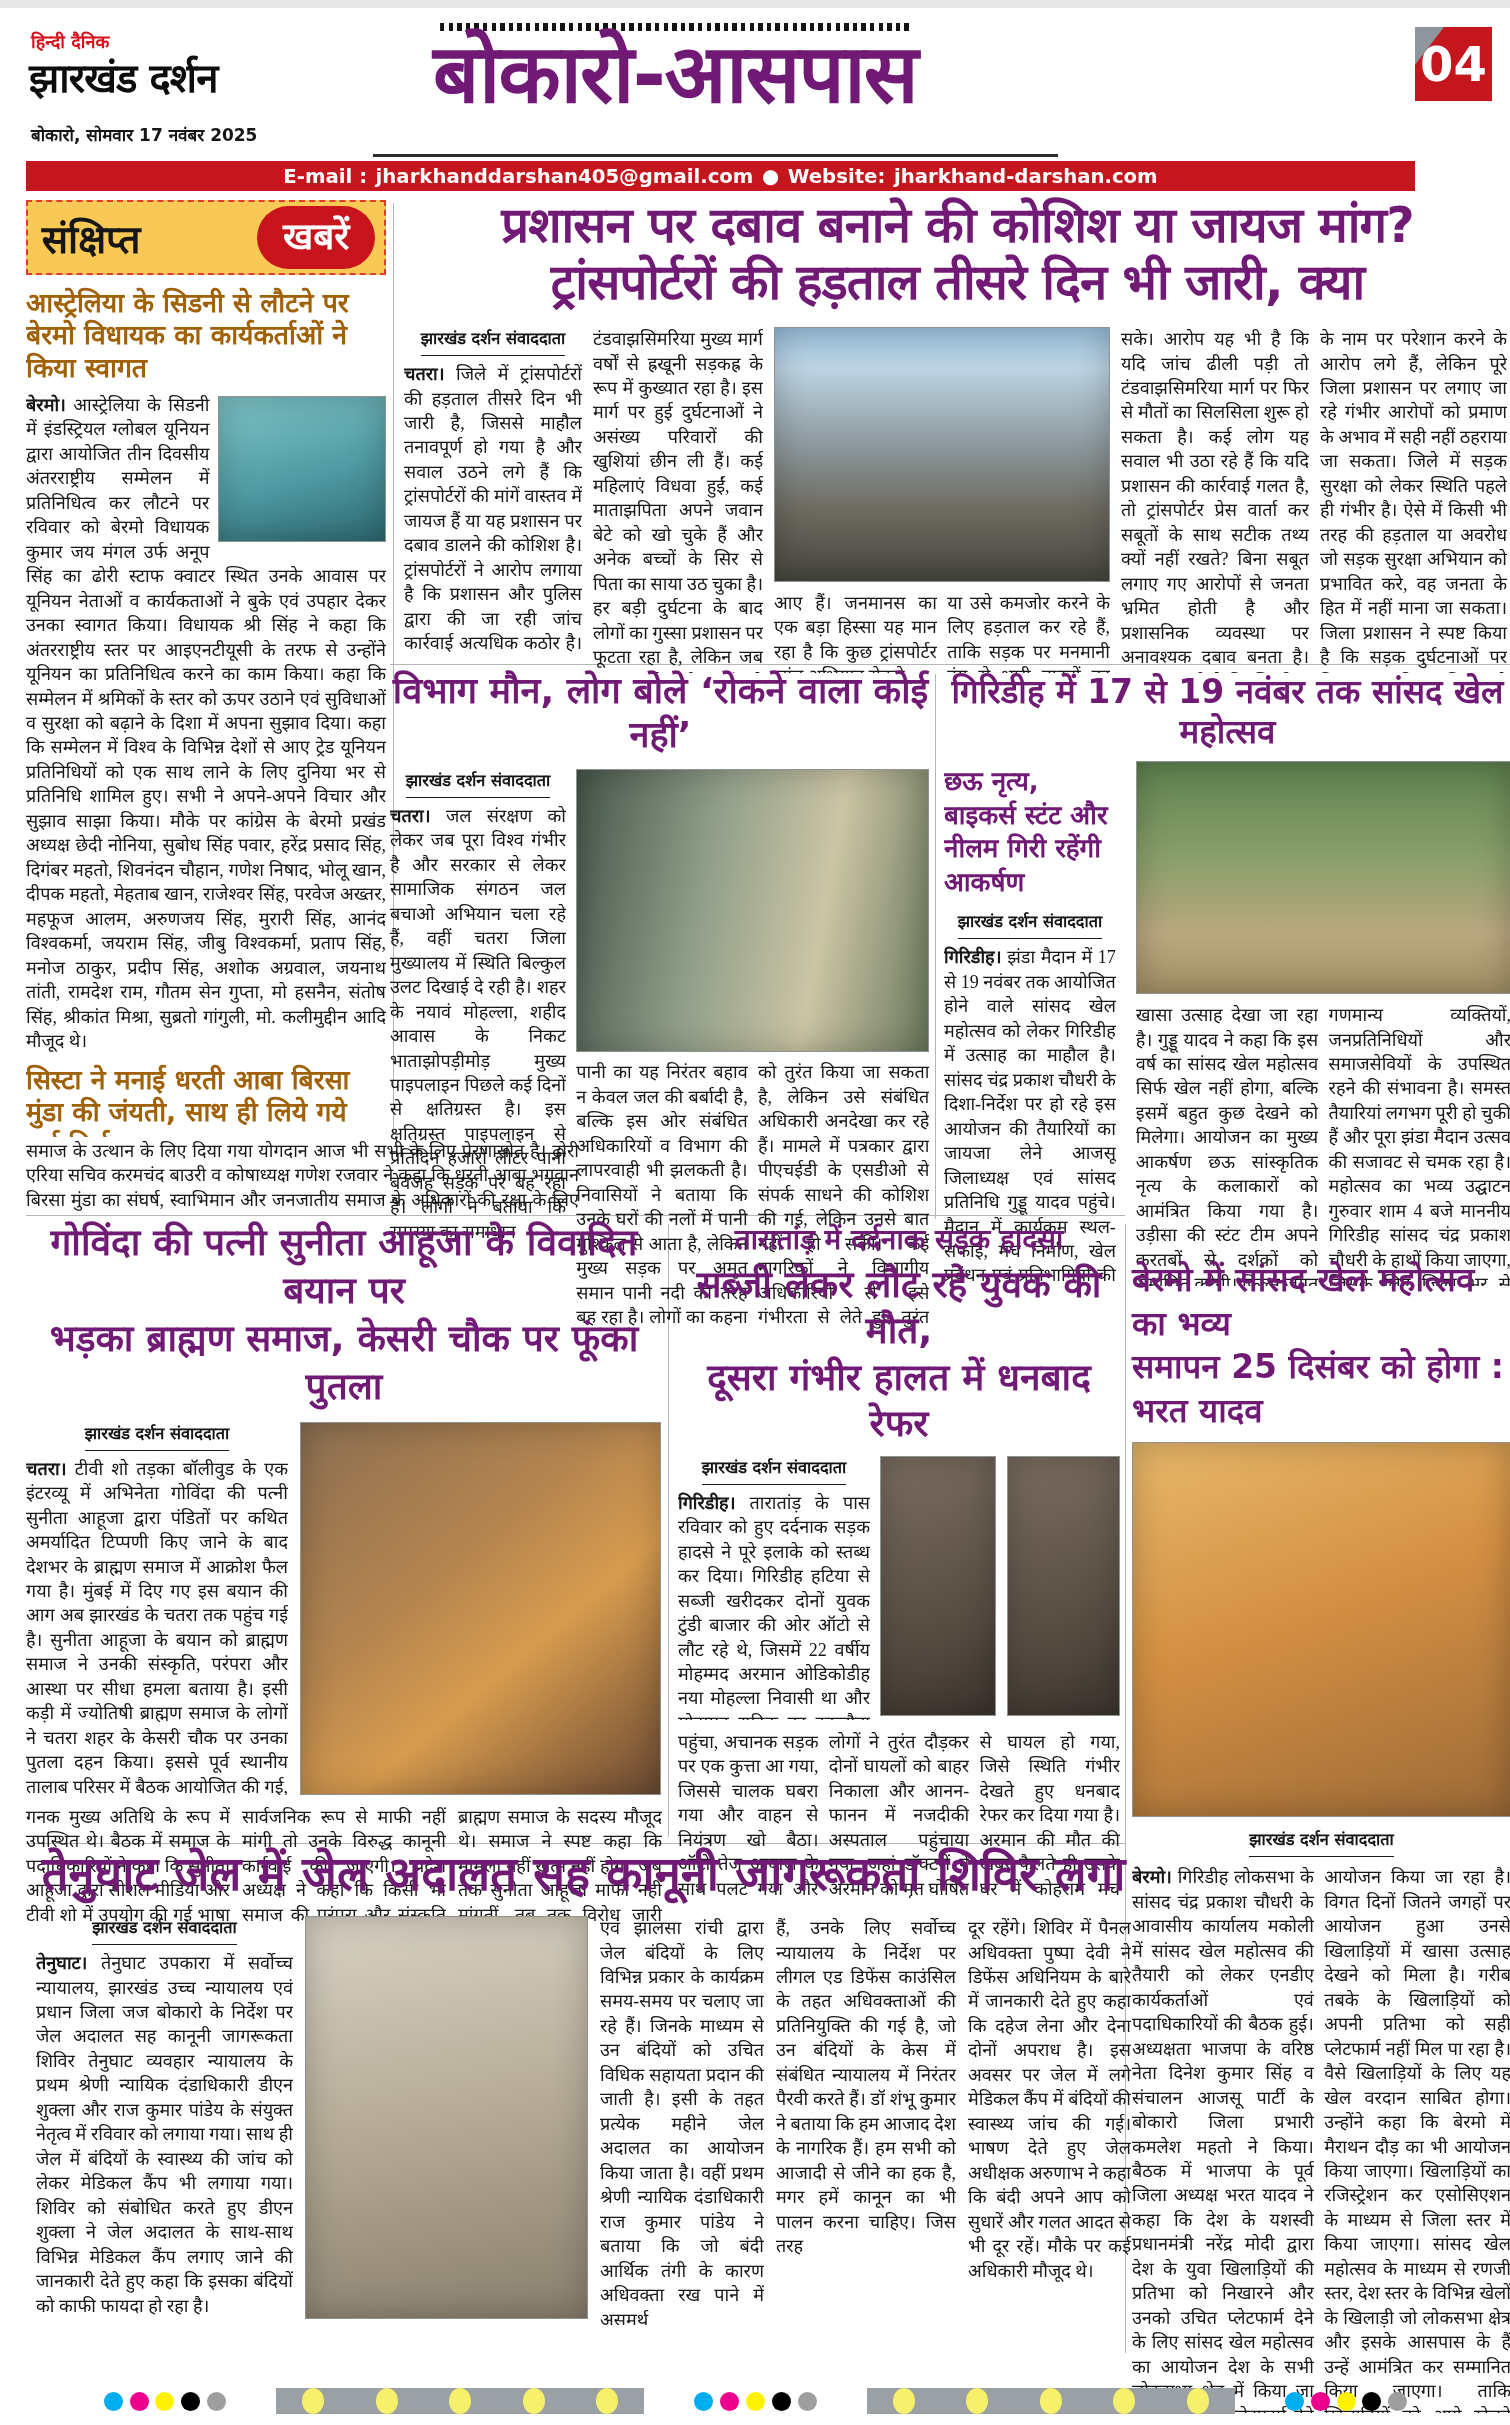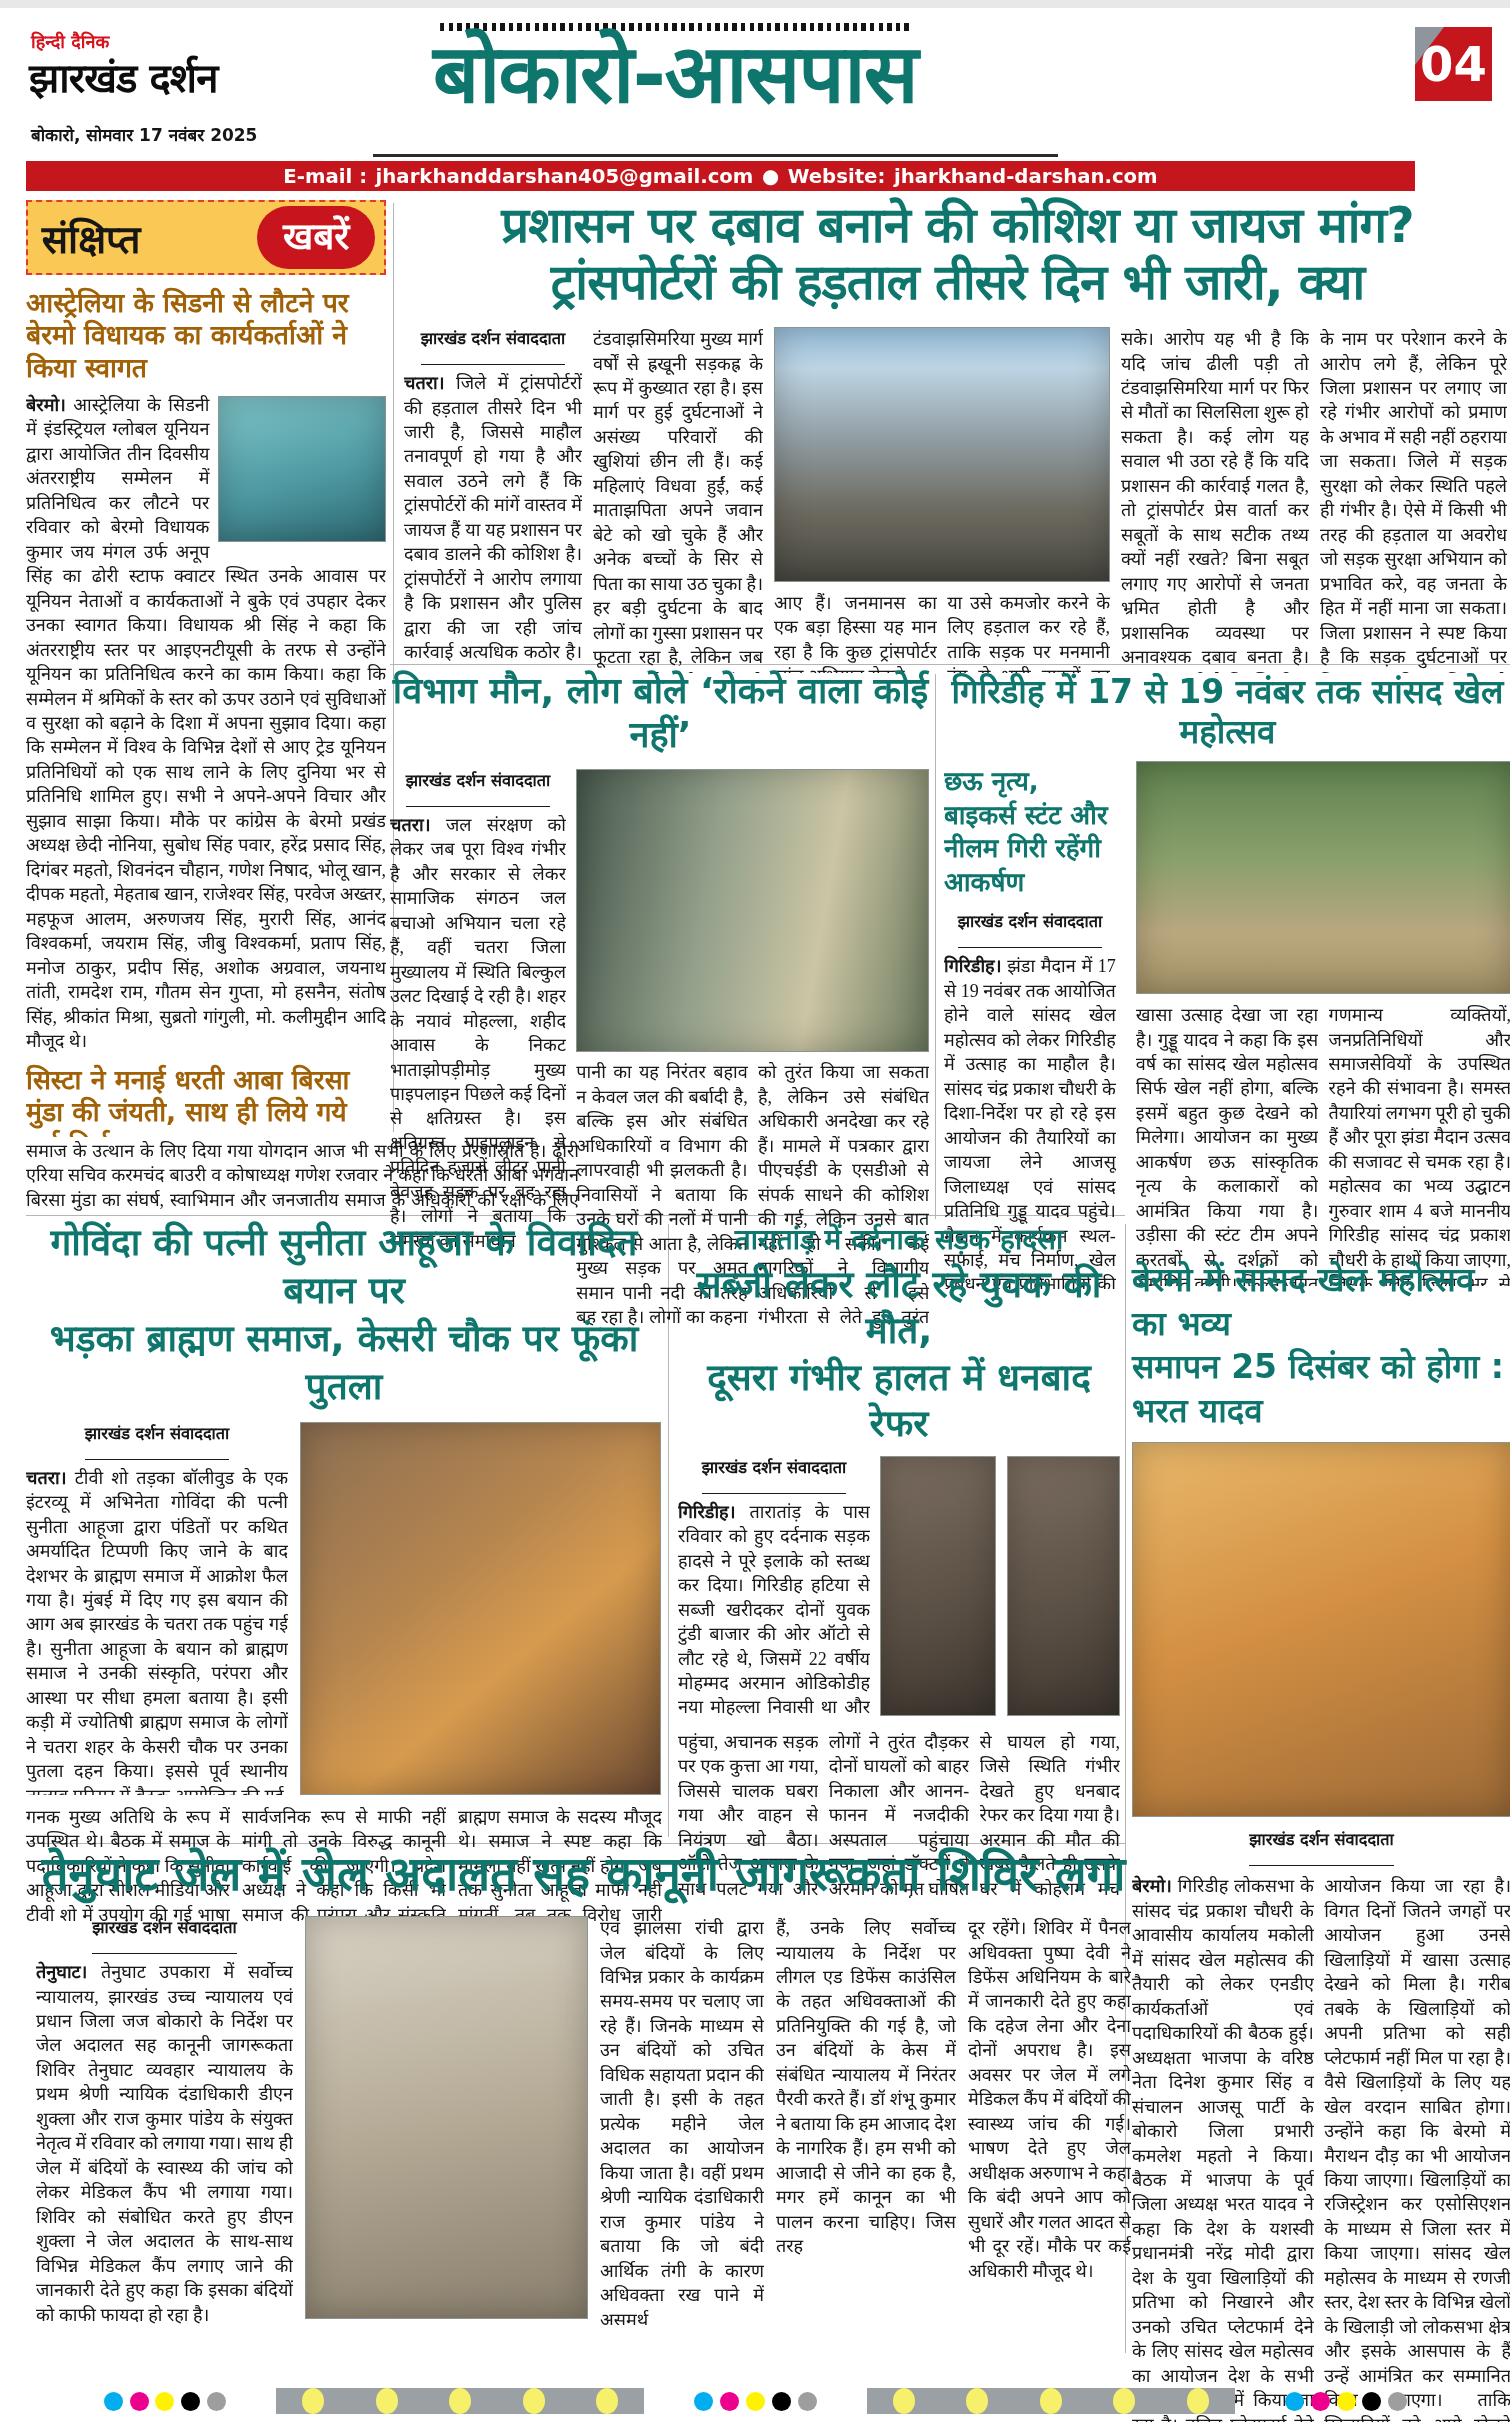--- a/index.html
+++ b/index.html
@@ -1,25 +1,25 @@
 <!DOCTYPE html>
 <html style="font-size:13.7px"><head>
 <meta charset="utf-8">
 <style>
   html,body{margin:0;padding:0;background:#e8e8e8}
   .page{position:relative;width:1511px;height:2426px;background:#ffffff;
         font-family:"Liberation Serif","DejaVu Serif",serif;color:#161616;overflow:hidden;margin:8px auto}
   .page *{box-sizing:border-box}
   .abs{position:absolute}
-  .hl{font-family:"DejaVu Sans","Liberation Sans",sans-serif;font-weight:700;color:#0f766e}
+  .hl{font-family:"DejaVu Sans","Liberation Sans",sans-serif;font-weight:700;color:#701a75}
   .bt{font-size:18px;line-height:1.36;text-align:justify;overflow:hidden}
   .run{font-family:"DejaVu Sans","Liberation Sans",sans-serif;font-weight:700}
   .byline{display:block;width:max-content;max-width:100%;margin:0 auto 6px;
           font:700 16.3px "DejaVu Sans","Liberation Sans",sans-serif;border-bottom:1.7px solid #1a1a1a;
-          padding-bottom:15px;text-align:center}
+          padding-bottom:6px;text-align:center}
   .cols{display:flex}
   .col{overflow:hidden}
   .ph{border:0.9px solid #8d938f;box-shadow:inset 0 0 34px rgba(0,0,0,.25)}
   .ph-crowd{background:linear-gradient(180deg,#9cc3e0 0%,#bcd4e3 16%,#8f9ba0 45%,#6d6a60 72%,#474740 100%)}
   .ph-march{background:linear-gradient(165deg,#7fc6c9 0%,#4f9aa3 55%,#2e6b74 100%)}
   .ph-water{background:linear-gradient(100deg,#46574b 0%,#93a08b 38%,#cbc5a4 68%,#6c7a5e 100%)}
   .ph-ground{background:linear-gradient(180deg,#5f824f 0%,#8aa06b 42%,#b9a77f 74%,#a59367 100%)}
   .ph-effigy{background:linear-gradient(140deg,#8c6f52 0%,#b5854f 40%,#d79b4e 62%,#6b4a33 100%)}
   .ph-acc{background:linear-gradient(160deg,#7b6d60 0%,#5a4f44 60%,#3c352e 100%)}
   .ph-banner{background:linear-gradient(160deg,#e8b86a 0%,#d49043 45%,#9c6a37 100%)}

